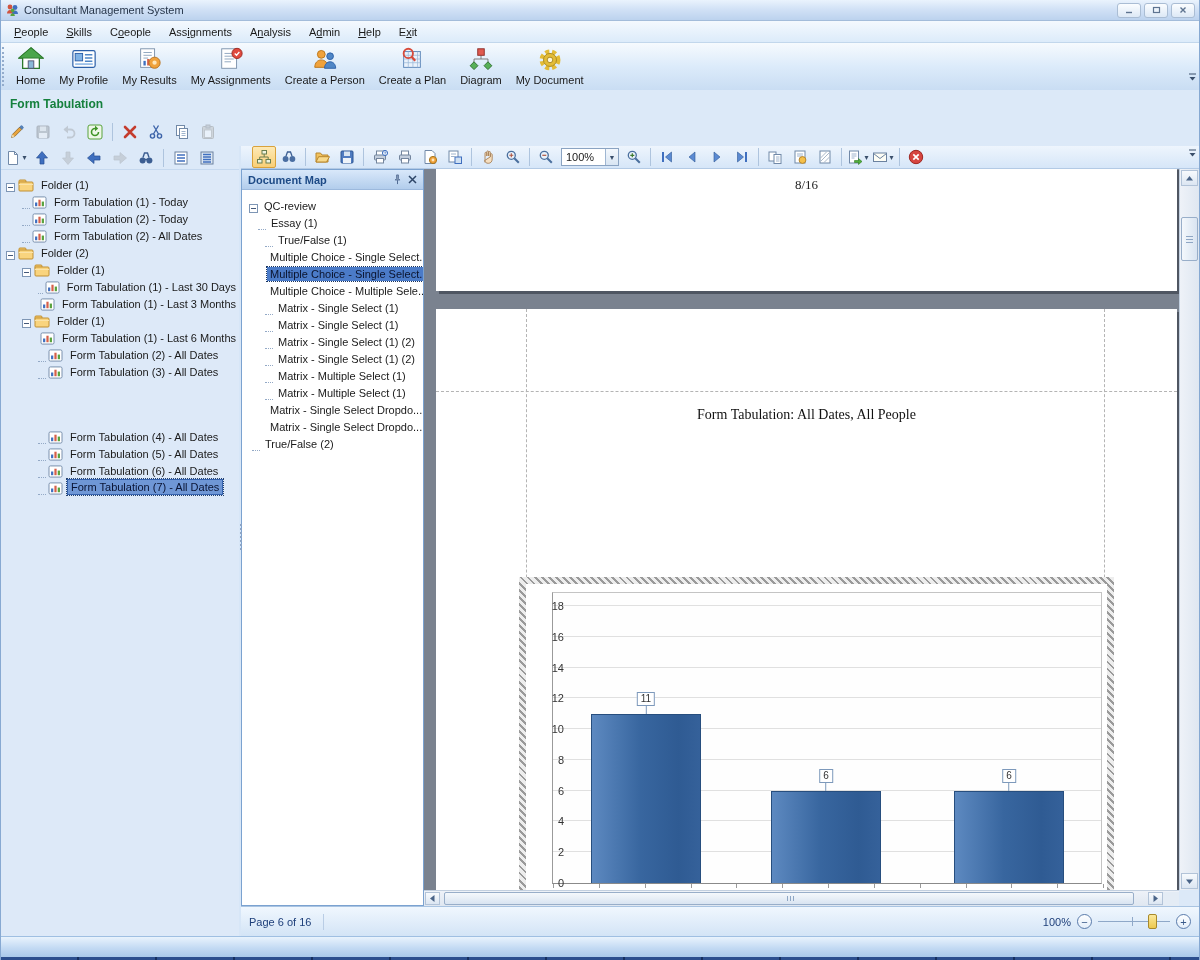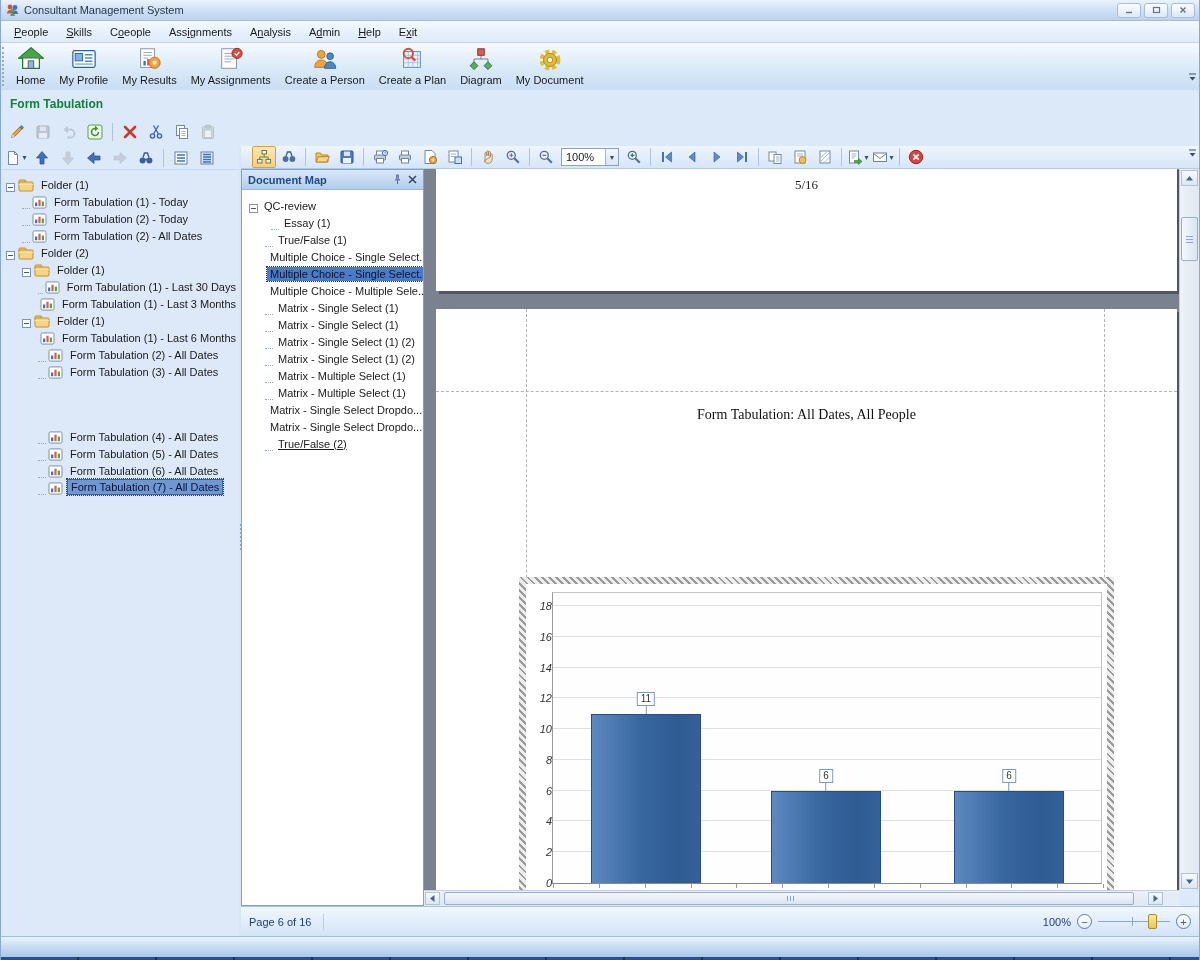--- a/index.html
+++ b/index.html
@@ -97,21 +97,21 @@
     background:radial-gradient(circle at 35% 30%,#ffffff,#d8d8d8); margin-right:3px; flex:none; }
   .choice-row input { margin-left:7px; width:145px; height:19px; border:1px solid #a9a9a9; font-size:12px; padding:0 3px; }
 
   
   #chart-widget { position:absolute; left:83px; top:268px; width:595px; height:700px;
     background:repeating-linear-gradient(45deg,#9a9a9a 0 2px,#ededed 2px 5px); padding:7px; }
   #chart-inner { position:relative; width:100%; height:100%; background:#fff; }
   #chart-plot { position:absolute; left:26px; top:8px; width:550px; height:292px;
     border:1px solid #c4c4c4; border-bottom:1px solid #8a8a8a; border-left:1px solid #9a9a9a; background:#fefefe; }
   .gridline { position:absolute; left:0; width:100%; border-top:1px solid #e0e0e0; }
-  .ylabel { position:absolute; left:4px; width:22px; text-align:right; font-size:11px; color:#333;font-style:italic; }
+  .ylabel { position:absolute; left:16px; width:22px; text-align:right; font-size:11px; color:#333; }
   .bar { position:absolute; bottom:0; background:linear-gradient(90deg,#5d89c0,#38669f 45%,#2f5b93 80%,#35619a); border:1px solid #274e7e; border-bottom:none; }
   .bar-callout { position:absolute; display:flex; flex-direction:column; align-items:center; transform:translateX(-50%); }
   .bar-callout .val-box { border:1px solid #7d99bb; background:#fff; font-size:10px; line-height:12px; padding:0 3px; color:#333; }
   .bar-callout .val-stem { width:1px; height:8px; background:#7d99bb; }
   .xtick { position:absolute; top:291px; width:1px; height:4px; background:#9a9a9a; }
 
   
   #vscroll-col { width:20px; display:flex; flex-direction:column; }
   .sb-btn { background:linear-gradient(#f7fafd,#dce6f2); border:1px solid #b2c3d8; display:flex; align-items:center; justify-content:center; font-size:8px; color:#4a6488; }
   #vscroll { position:relative; width:20px; height:721px; background:linear-gradient(90deg,#eef2f8,#dfe7f1); border-left:1px solid #c2cfdf; }
@@ -863,21 +863,21 @@
                 <svg width="9" height="9" viewBox="0 0 9 9">
                   <path d="M1 1l7 7M8 1L1 8" stroke="#2e4668" stroke-width="1.5"></path>
                 </svg>
               </div>
           </div>
           <div id="docmap-tree">
               <div class="tree-row" style="padding-left: 7px;">
                 <span class="expander"></span>
                 <span class="tree-label">QC-review</span>
               </div>
-              <div class="tree-row" style="padding-left: 29px;">
+              <div class="tree-row" style="padding-left: 16px;">
                 <span class="stub"></span>
                 <span class="tree-label">Essay (1)</span>
               </div>
               <div class="tree-row" style="padding-left: 23px;">
                 <span class="stub"></span>
                 <span class="tree-label">True/False (1)</span>
               </div>
               <div class="tree-row" style="padding-left: 23px;">
                 <span class="stub"></span>
                 <span class="tree-label">Multiple Choice - Single Select...</span>
@@ -915,31 +915,31 @@
                 <span class="tree-label">Matrix - Multiple Select (1)</span>
               </div>
               <div class="tree-row" style="padding-left: 23px;">
                 <span class="stub"></span>
                 <span class="tree-label">Matrix - Single Select Dropdo...</span>
               </div>
               <div class="tree-row" style="padding-left: 23px;">
                 <span class="stub"></span>
                 <span class="tree-label">Matrix - Single Select Dropdo...</span>
               </div>
-              <div class="tree-row" style="padding-left: 23px; text-decoration: underline;">
+              <div class="tree-row" style="padding-left: 10px;">
                 <span class="stub"></span>
                 <span class="tree-label">True/False (2)</span>
               </div>
             </div>
         </div>
 
         <div id="canvas-col">
           <div id="canvas">
             <div class="page" id="page5">
-              <div class="page-num">5/16</div>
+              <div class="page-num">8/16</div>
             </div>
             <div class="page" id="page6">
               <div class="dash-h" style="top:82px;"></div>
               <div class="dash-v" style="left:90px;"></div>
               <div class="dash-v" style="left:668px;"></div>
               <div id="report-header-text">Form Tabulation: All Dates, All People</div>
               <div id="chart-widget">
                 <div id="chart-inner">
                   <div id="chart-ylabels"></div>
                   <div id="chart-plot">

